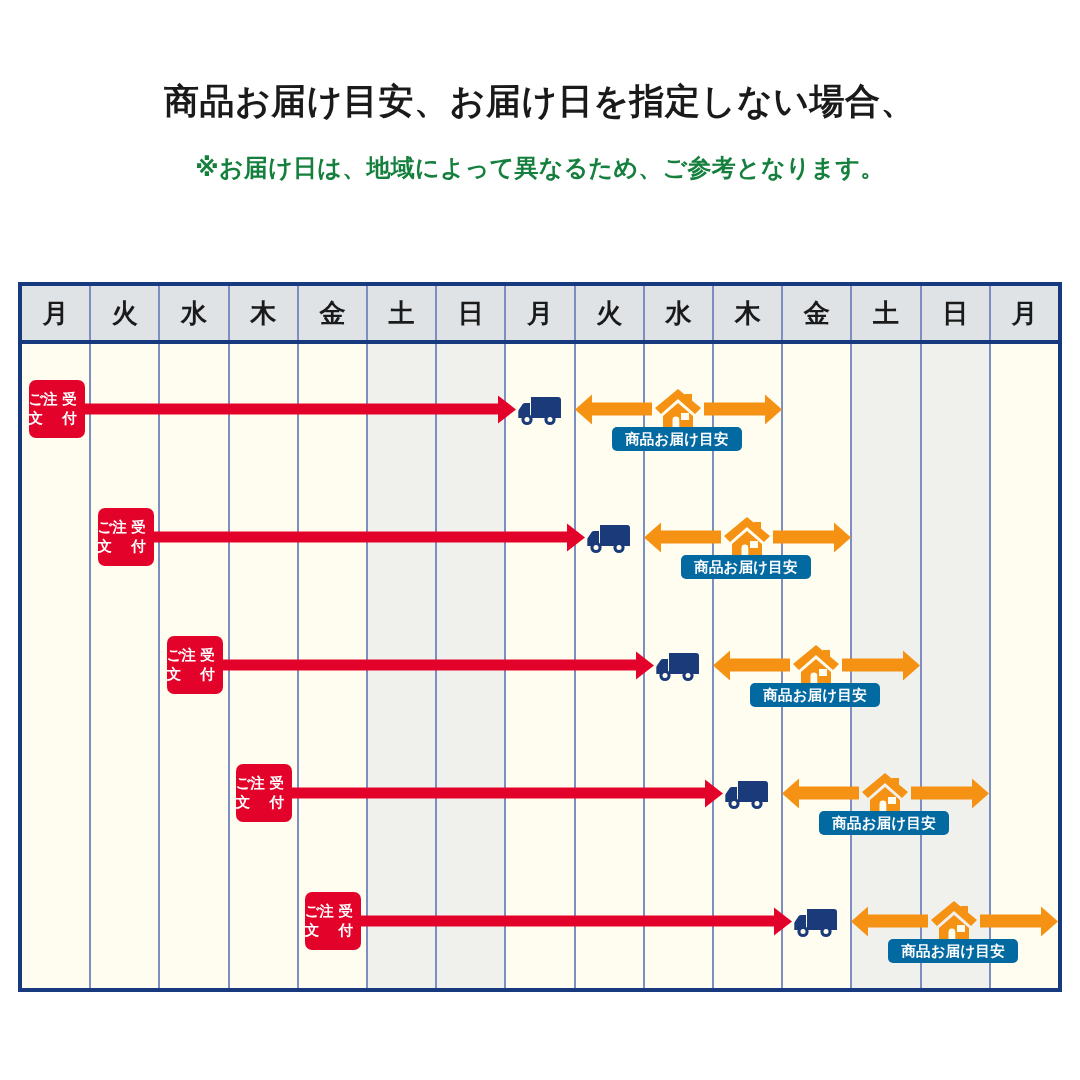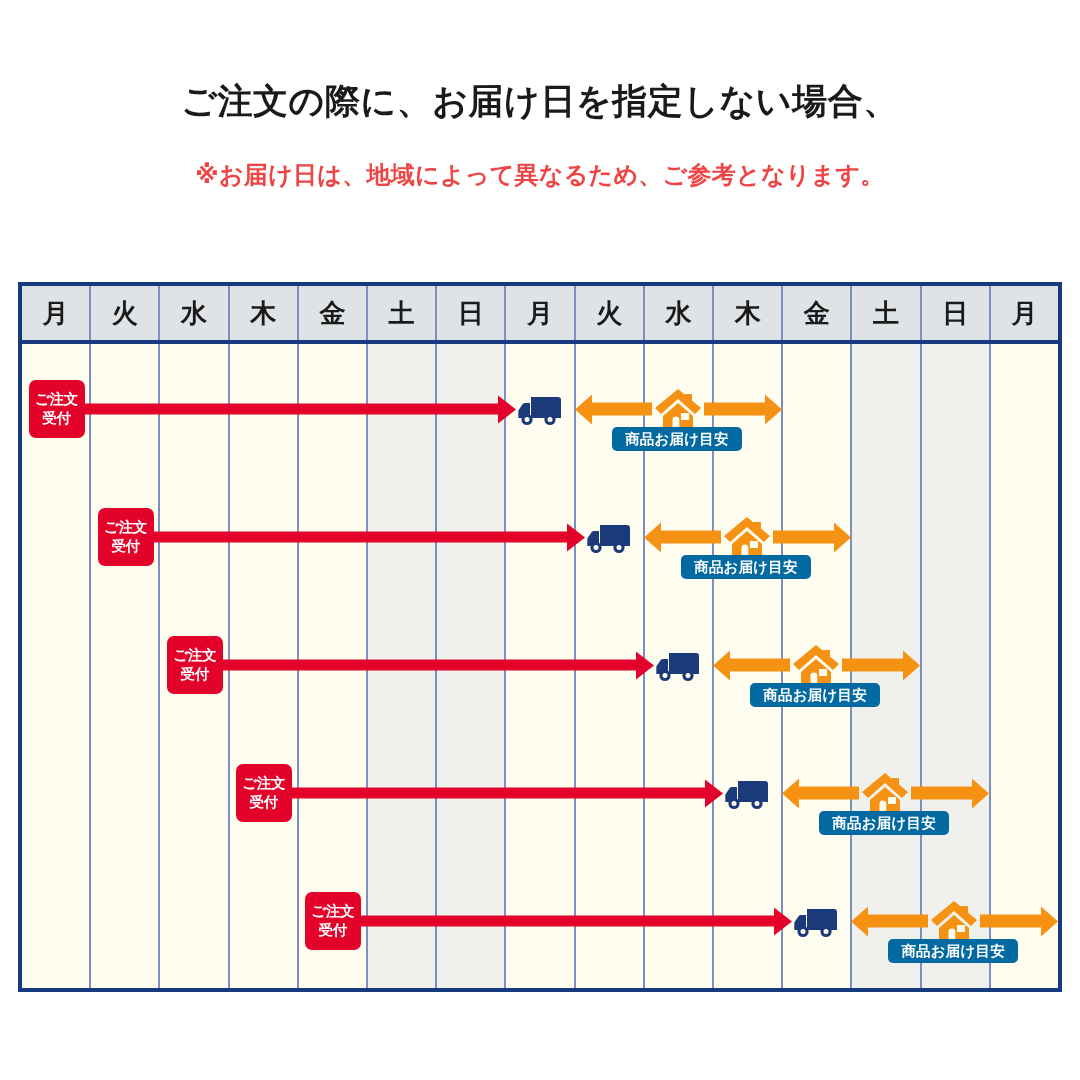--- a/index.html
+++ b/index.html
@@ -26,23 +26,23 @@
   .headline {
     margin: 0;
     color: #1a1a1a;
     font-weight: 700;
     font-size: 35px;
     line-height: 53px;
     letter-spacing: 0.5px;
   }
   .headline.line1 { padding-top: 74px; }
   .subline {
-    margin: 11px;
+    margin: 4px;
     padding-top: 20px;
-    color: #ef4444;
+    color: #15803d;
     font-weight: 700;
     font-size: 24px;
     line-height: 34px;
     letter-spacing: 0.3px;
   }
 
   
   .calendar {
     position: absolute;
     left: 18px;
@@ -116,21 +116,21 @@
     transform: translateY(-50%);
     width: 56px;
     height: 58px;
     background: #e3032a;
     border-radius: 7px;
     color: #ffffff;
     font-size: 14.5px;
     font-weight: 700;
     line-height: 19px;
     display: flex;
-    flex-direction: column;
+    flex-direction: row;
     align-items: center;
     justify-content: center;
     letter-spacing: -0.3px;
     z-index: 3;
   }
 
   
   .red-arrow {
     position: absolute;
     top: 50%;
@@ -218,21 +218,21 @@
     justify-content: center;
     padding: 0 13px;
     white-space: nowrap;
     z-index: 3;
   }
 </style>
 </head>
 <body>
 
 <div class="heading-block">
-  <p class="headline line1">ご注文の際に、お届け日を指定しない場合、</p>
+  <p class="headline line1">商品お届け目安、お届け日を指定しない場合、</p>
   <p class="subline">※お届け日は、地域によって異なるため、ご参考となります。</p>
 </div>
 
 <div class="calendar">
 
   <div class="weekday-header" id="weekday-header">
       <div class="weekday-cell">月</div>
       <div class="weekday-cell">火</div>
       <div class="weekday-cell">水</div>
       <div class="weekday-cell">木</div>

